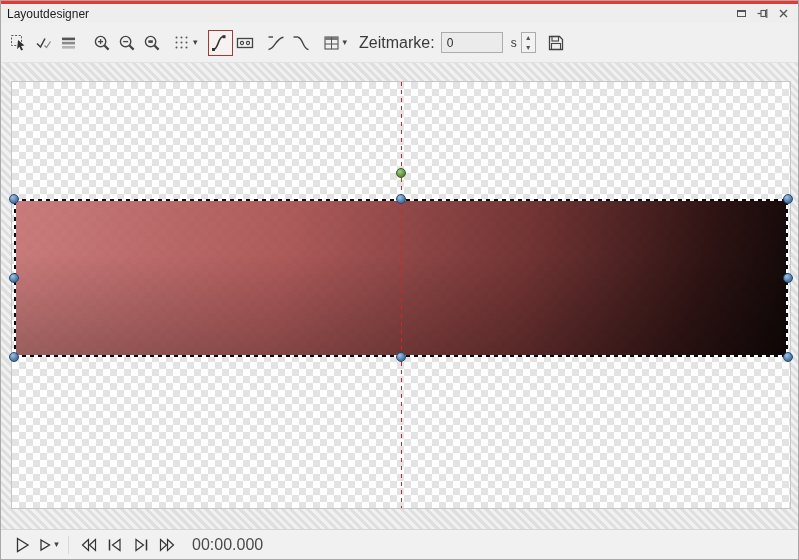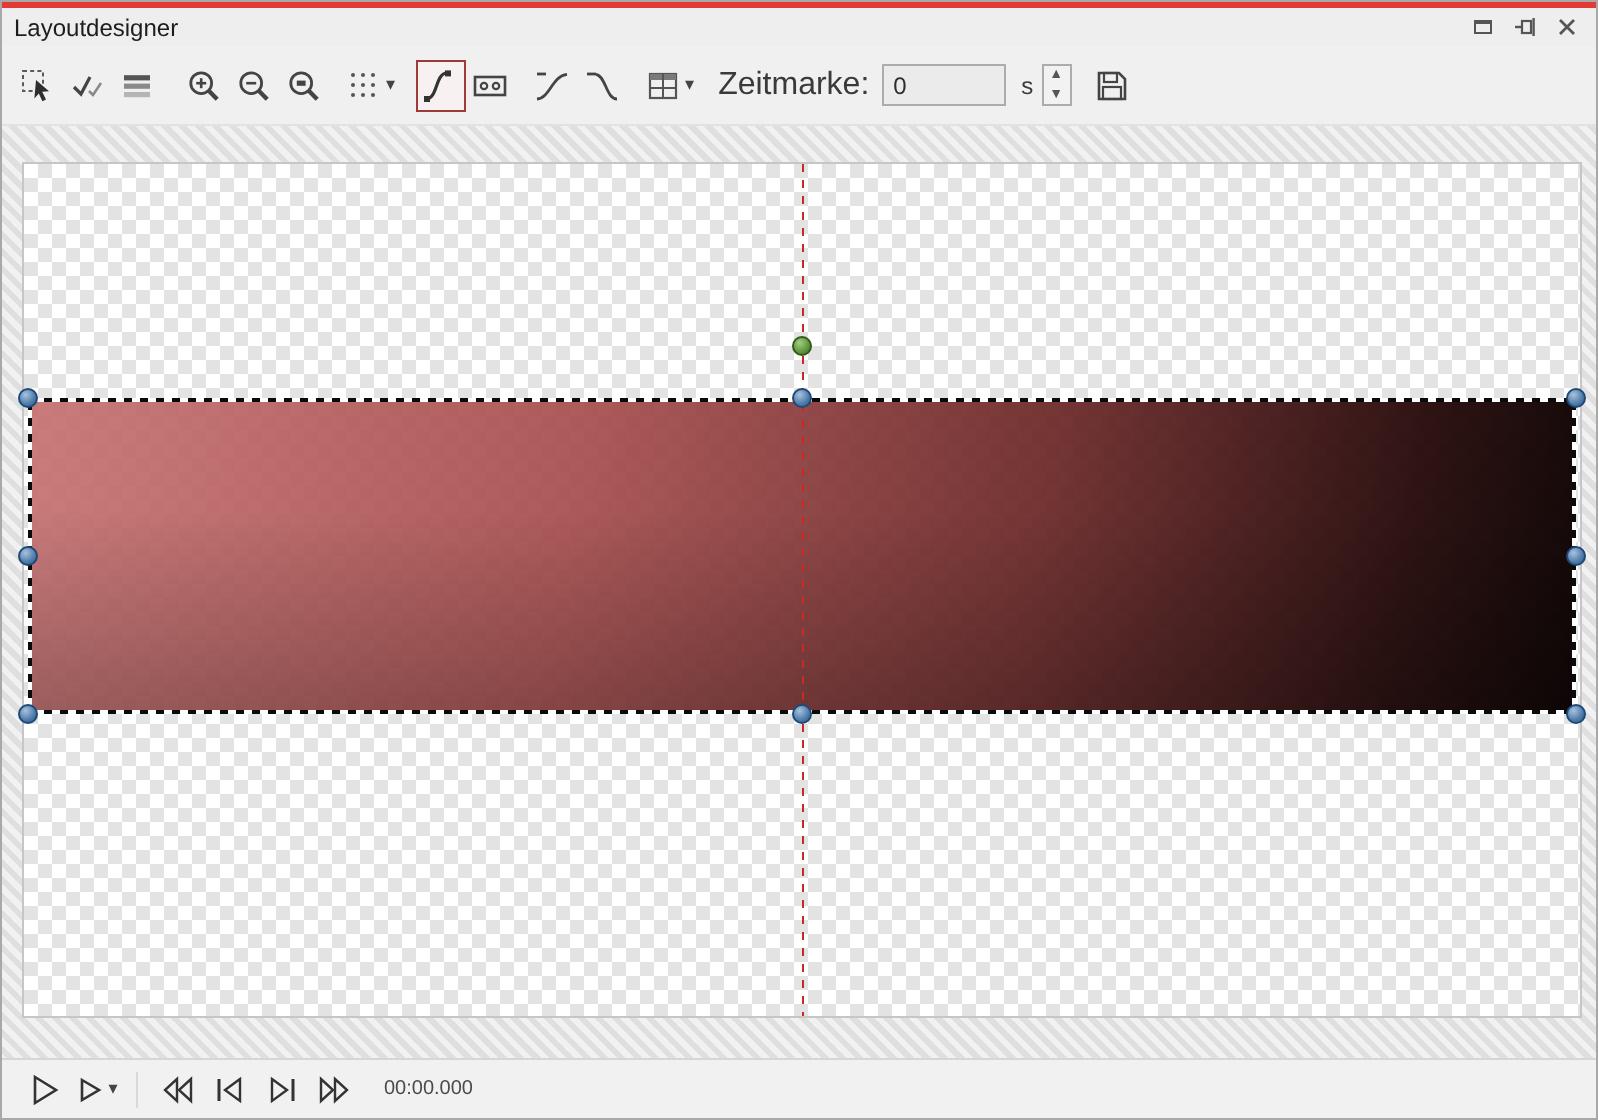--- a/index.html
+++ b/index.html
@@ -40,21 +40,21 @@
   .guide{position:absolute;left:389px;top:0;bottom:0;width:1px;z-index:3;
     background:repeating-linear-gradient(to bottom,#c82a2a 0 4px,transparent 4px 8px);}
   .handles-area{position:absolute;left:2px;top:117px;width:774px;height:158px;z-index:5;pointer-events:none;}
   .handle,.rot-handle{position:absolute;width:10px;height:10px;border-radius:50%;transform:translate(-50%,-50%);pointer-events:auto;}
   .handle{background:radial-gradient(circle at 35% 30%,#a8c2dd,#4f7cab 60%,#2f5c8a);border:1px solid #1f4a77;}
   .rot-handle{background:radial-gradient(circle at 35% 30%,#a4cc84,#61953f 60%,#3f6e24);border:1px solid #2f5c18;}
 
   .transport{position:absolute;left:0;right:0;bottom:0;height:30px;background:#f1f1f1;border-top:1px solid #d6d6d6;display:flex;align-items:center;padding:0 8px;}
   .pbtn{width:24px;height:24px;border:1px solid transparent;background:transparent;display:flex;align-items:center;justify-content:center;padding:0;margin:0 1px;cursor:default;}
   .vsep{width:1px;height:18px;background:#d9d9d9;margin:0 7px;}
-  .time{font-size:10px;color:#4a4a4a;margin-left:12px;}
+  .time{font-size:16px;color:#4a4a4a;margin-left:12px;}
   svg{display:block;}
 </style>
 </head>
 <body>
 
 <div class="window">
   <div class="accent"></div>
 
   <div class="titlebar">
     <span class="title">Layoutdesigner</span>

